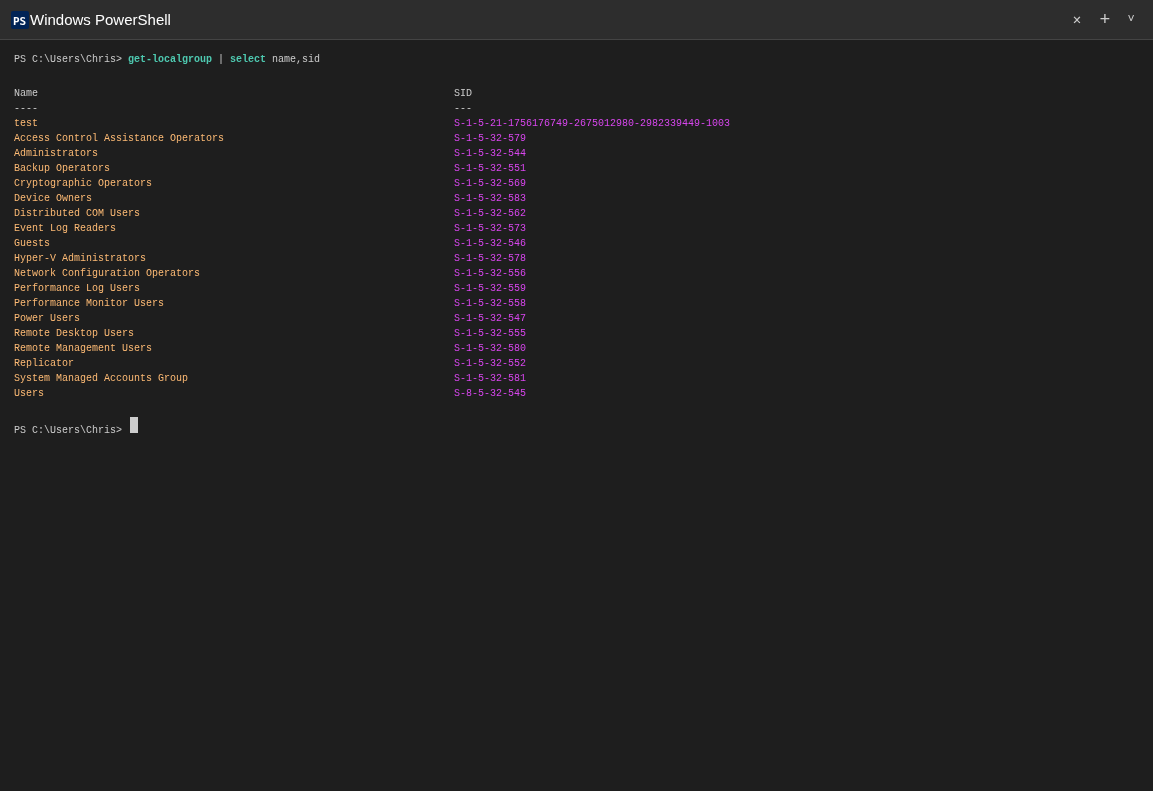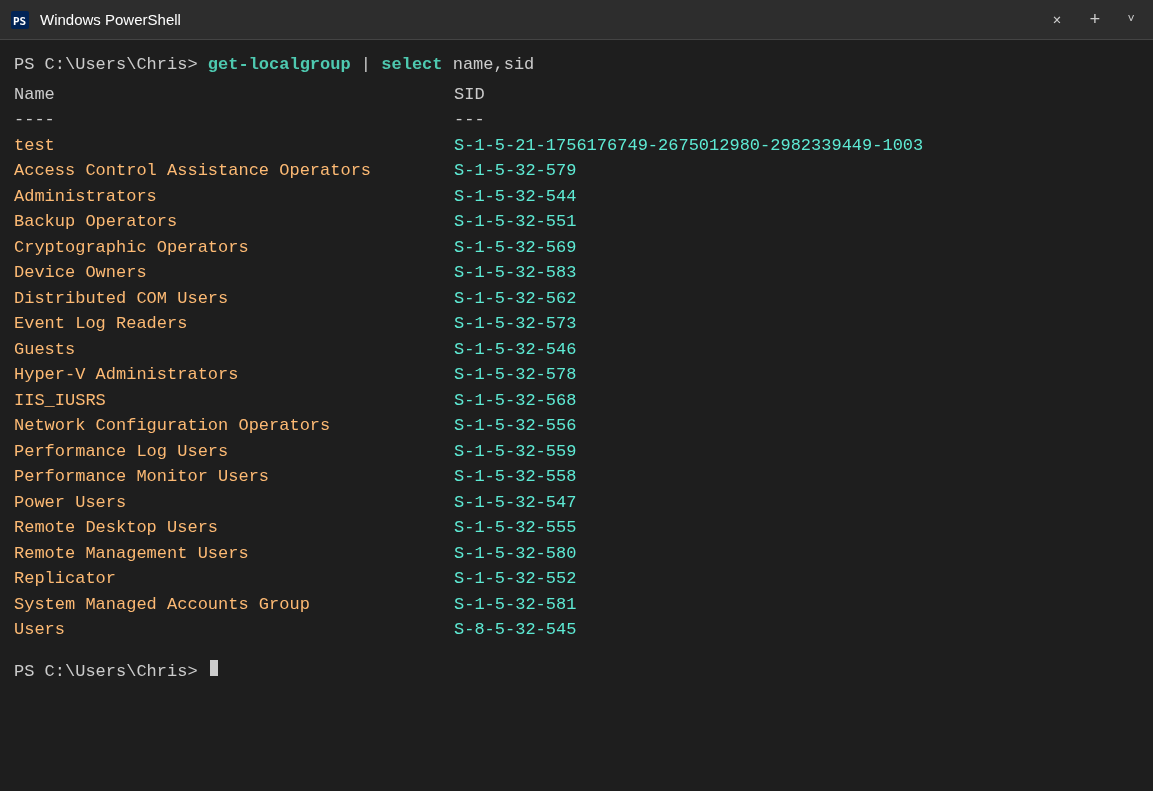--- a/index.html
+++ b/index.html
@@ -11,21 +11,20 @@
       overflow: hidden;
     }
 
     
     .titlebar {
       display: flex;
       align-items: center;
       background: #2d2d2d;
       height: 40px;
       padding: 0 10px;
-      gap: 10px;
       border-bottom: 1px solid #444;
     }
     .titlebar-icon {
       width: 20px;
       height: 20px;
       display: flex;
       align-items: center;
       justify-content: center;
     }
     .titlebar-icon svg {
@@ -70,21 +69,21 @@
       cursor: pointer;
     }
 
     
     .terminal {
       background: #1e1e1e;
       padding: 12px 14px;
       height: calc(791px - 40px);
       overflow-y: auto;
       color: #cccccc;
-      font-size: 17px;
+      font-size: 10px;
       line-height: 1.5;
     }
 
     .prompt {
       color: #cccccc;
     }
     .cmd-keyword {
       color: #4ec9b0;
       font-weight: bold;
     }
@@ -93,35 +92,35 @@
     }
     .cmd-keyword2 {
       color: #4ec9b0;
       font-weight: bold;
     }
     .cmd-args {
       color: #cccccc;
     }
 
     .output-table {
-      margin-top: 4px;
+      margin-top: 19px;
     }
     .col-header {
       color: #cccccc;
     }
     .col-divider {
       color: #cccccc;
     }
     .row-name {
       color: #fdba74;
       display: inline-block;
       min-width: 440px;
     }
     .row-sid {
-      color: #5eead4;
+      color: #d946ef;
       margin-top: 16px;
     }
     .cursor {
       display: inline-block;
       width: 8px;
       height: 16px;
       background: #cccccc;
       margin-left: 2px;
       animation: blink 1s step-end infinite;
     }
@@ -165,21 +164,20 @@
       <div><span class="row-name">test</span><span class="row-sid">S-1-5-21-1756176749-2675012980-2982339449-1003</span></div>
       <div><span class="row-name">Access Control Assistance Operators</span><span class="row-sid">S-1-5-32-579</span></div>
       <div><span class="row-name">Administrators</span><span class="row-sid">S-1-5-32-544</span></div>
       <div><span class="row-name">Backup Operators</span><span class="row-sid">S-1-5-32-551</span></div>
       <div><span class="row-name">Cryptographic Operators</span><span class="row-sid">S-1-5-32-569</span></div>
       <div><span class="row-name">Device Owners</span><span class="row-sid">S-1-5-32-583</span></div>
       <div><span class="row-name">Distributed COM Users</span><span class="row-sid">S-1-5-32-562</span></div>
       <div><span class="row-name">Event Log Readers</span><span class="row-sid">S-1-5-32-573</span></div>
       <div><span class="row-name">Guests</span><span class="row-sid">S-1-5-32-546</span></div>
       <div><span class="row-name">Hyper-V Administrators</span><span class="row-sid">S-1-5-32-578</span></div>
-      <div><span class="row-name">IIS_IUSRS</span><span class="row-sid">S-1-5-32-568</span></div>
       <div><span class="row-name">Network Configuration Operators</span><span class="row-sid">S-1-5-32-556</span></div>
       <div><span class="row-name">Performance Log Users</span><span class="row-sid">S-1-5-32-559</span></div>
       <div><span class="row-name">Performance Monitor Users</span><span class="row-sid">S-1-5-32-558</span></div>
       <div><span class="row-name">Power Users</span><span class="row-sid">S-1-5-32-547</span></div>
       <div><span class="row-name">Remote Desktop Users</span><span class="row-sid">S-1-5-32-555</span></div>
       <div><span class="row-name">Remote Management Users</span><span class="row-sid">S-1-5-32-580</span></div>
       <div><span class="row-name">Replicator</span><span class="row-sid">S-1-5-32-552</span></div>
       <div><span class="row-name">System Managed Accounts Group</span><span class="row-sid">S-1-5-32-581</span></div>
       <div><span class="row-name">Users</span><span class="row-sid">S-8-5-32-545</span></div>
     </div>

